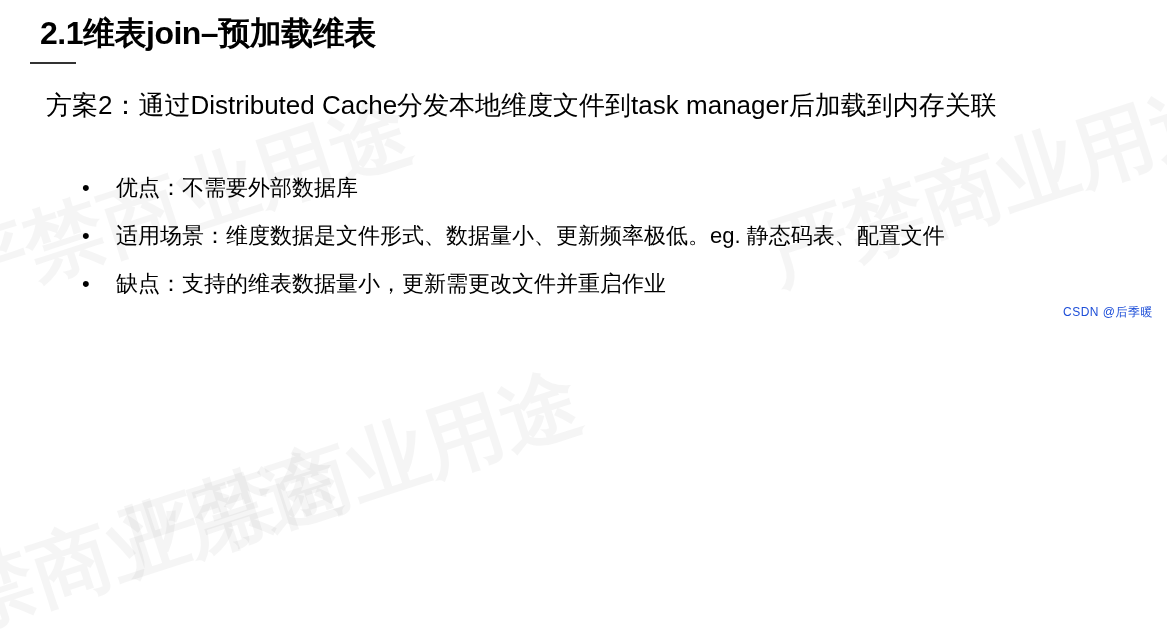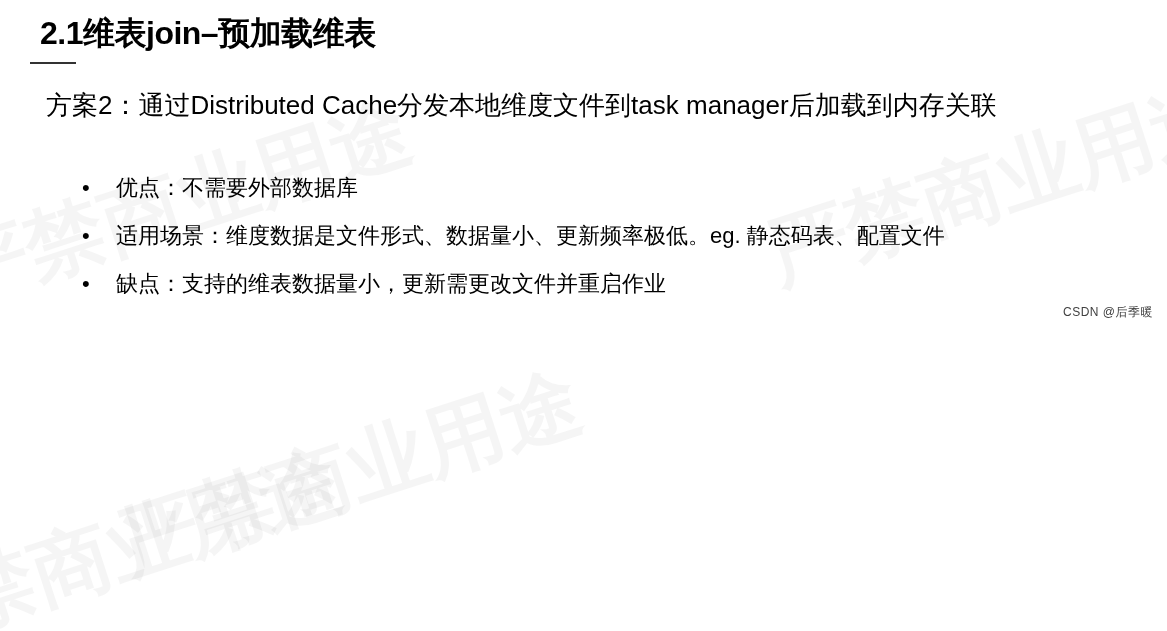--- a/index.html
+++ b/index.html
@@ -91,21 +91,21 @@
   }
   .wm1 { left: -60px; top: 150px; }
   .wm2 { left: 760px; top: 130px; }
   .wm3 { left: 110px; top: 420px; }
   .wm4 { left: -130px; top: 500px; }
   .attribution {
     position: absolute;
     right: 14px;
     bottom: 6px;
     font-size: 12px;
-    color: #404040;
+    color: #1d4ed8;
     letter-spacing: 0.5px;
   }
 </style>
 </head>
 <body>
 
 <div class="slide">
 
   <div class="wm wm1">严禁商业用途</div>
   <div class="wm wm2">严禁商业用途</div>

